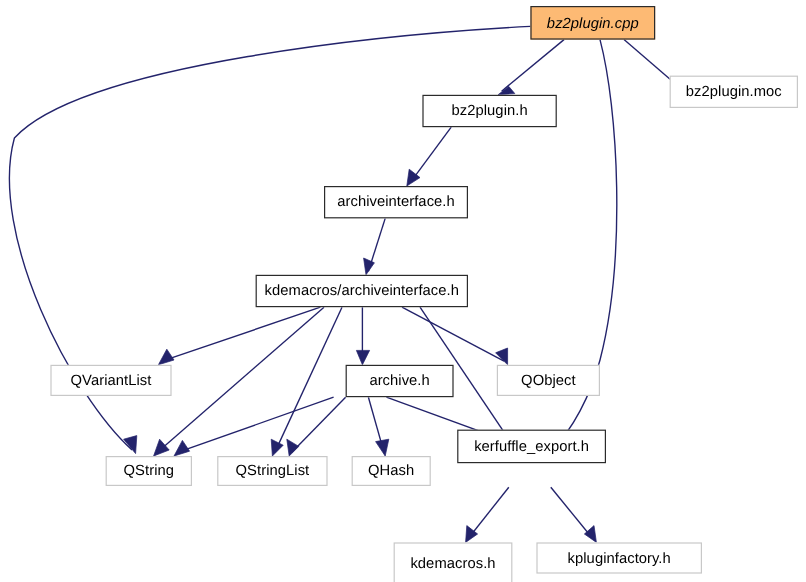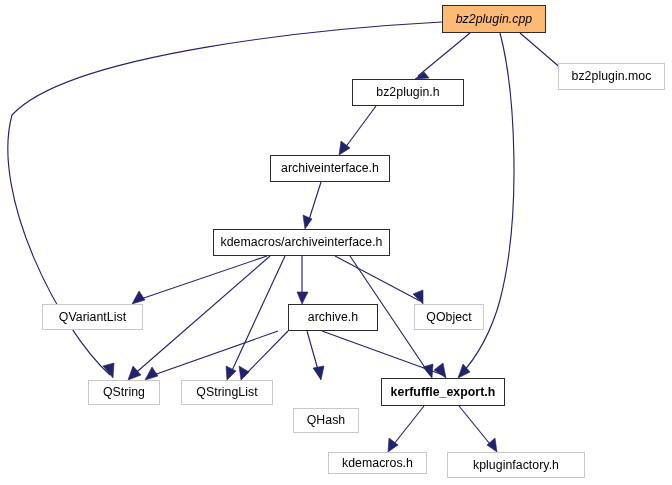--- a/index.html
+++ b/index.html
@@ -117,35 +117,35 @@
       </div>
       <div class="node-box strong" style="left: 213px; top: 229px; width: 177px; height: 27px;">
         <span class="node-label">kdemacros/archiveinterface.h</span>
       </div>
       <div class="node-box" style="left: 42px; top: 304px; width: 101px; height: 26px;">
         <span class="node-label">QVariantList</span>
       </div>
       <div class="node-box strong" style="left: 265px; top: 304px; width: 90px; height: 27px; margin-left: 23px;">
         <span class="node-label">archive.h</span>
       </div>
-      <div class="node-box" style="left: 414px; top: 304px; width: 70px; height: 26px;">
+      <div class="node-box" style="left: 414px; top: 304px; width: 86px; height: 26px;">
         <span class="node-label">QObject</span>
       </div>
       <div class="node-box" style="left: 88px; top: 380px; width: 72px; height: 25px;">
         <span class="node-label">QString</span>
       </div>
       <div class="node-box" style="left: 181px; top: 380px; width: 92px; height: 25px;">
         <span class="node-label">QStringList</span>
       </div>
-      <div class="node-box" style="left: 293px; top: 380px; width: 66px; height: 25px; margin-top: 28px;">
+      <div class="node-box" style="left: 293px; top: 380px; width: 66px; height: 25px;">
         <span class="node-label">QHash</span>
       </div>
-      <div class="node-box strong" style="left: 381px; top: 378px; width: 124px; height: 28px; font-weight: bold;">
+      <div class="node-box strong" style="left: 381px; top: 358px; width: 124px; height: 28px;">
         <span class="node-label">kerfuffle_export.h</span>
       </div>
-      <div class="node-box" style="left: 328px; top: 452px; width: 99px; height: 22px;">
+      <div class="node-box" style="left: 328px; top: 452px; width: 99px; height: 34px;">
         <span class="node-label">kdemacros.h</span>
       </div>
       <div class="node-box" style="left: 447px; top: 452px; width: 138px; height: 26px;">
         <span class="node-label">kpluginfactory.h</span>
       </div>
     </div>
 </div>
 
 </body></html>

